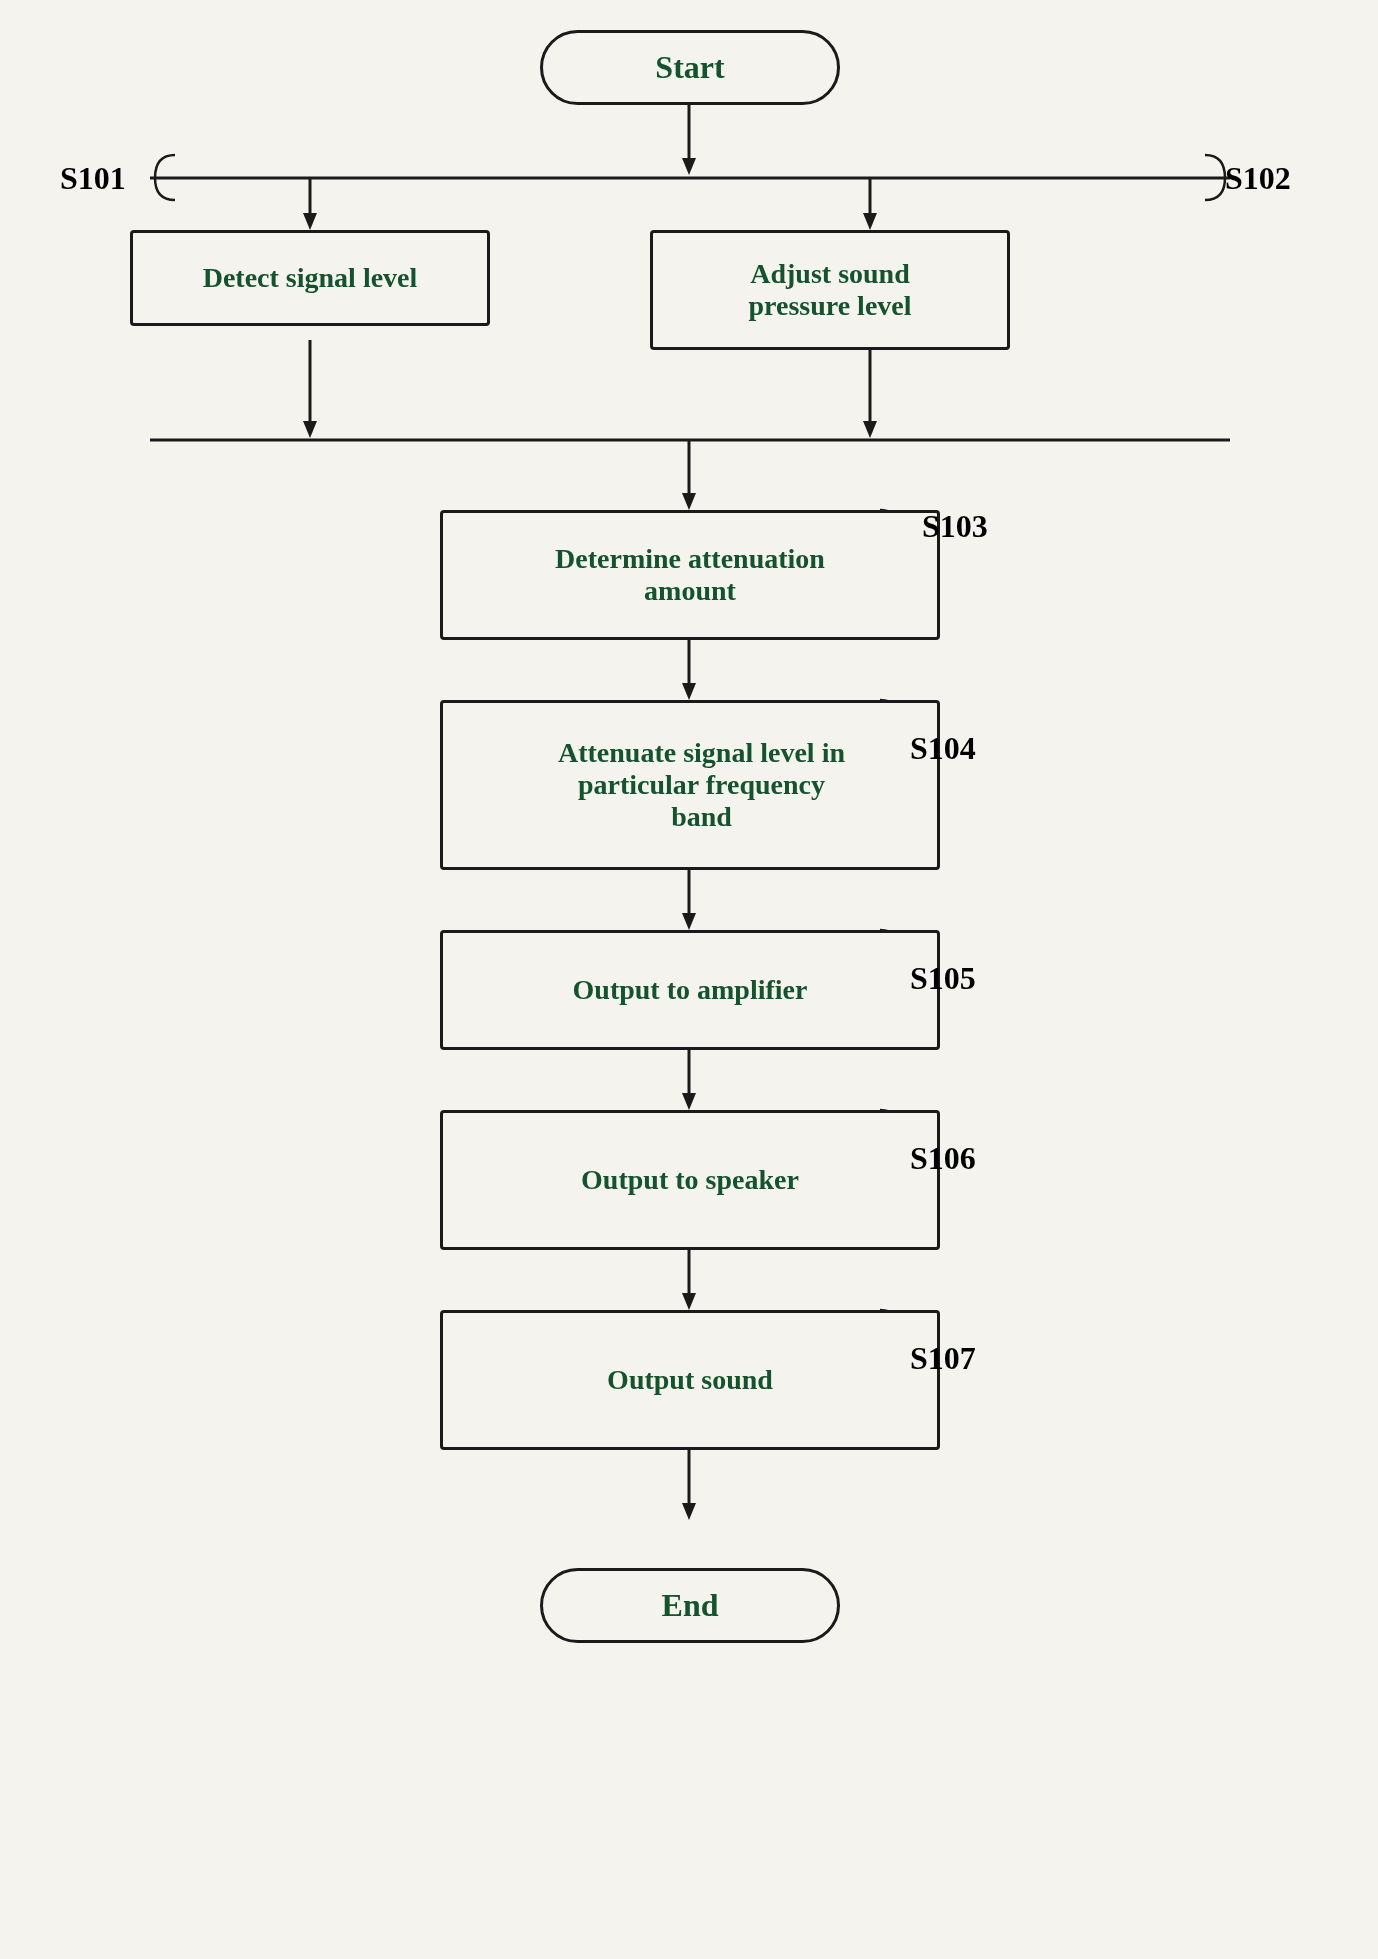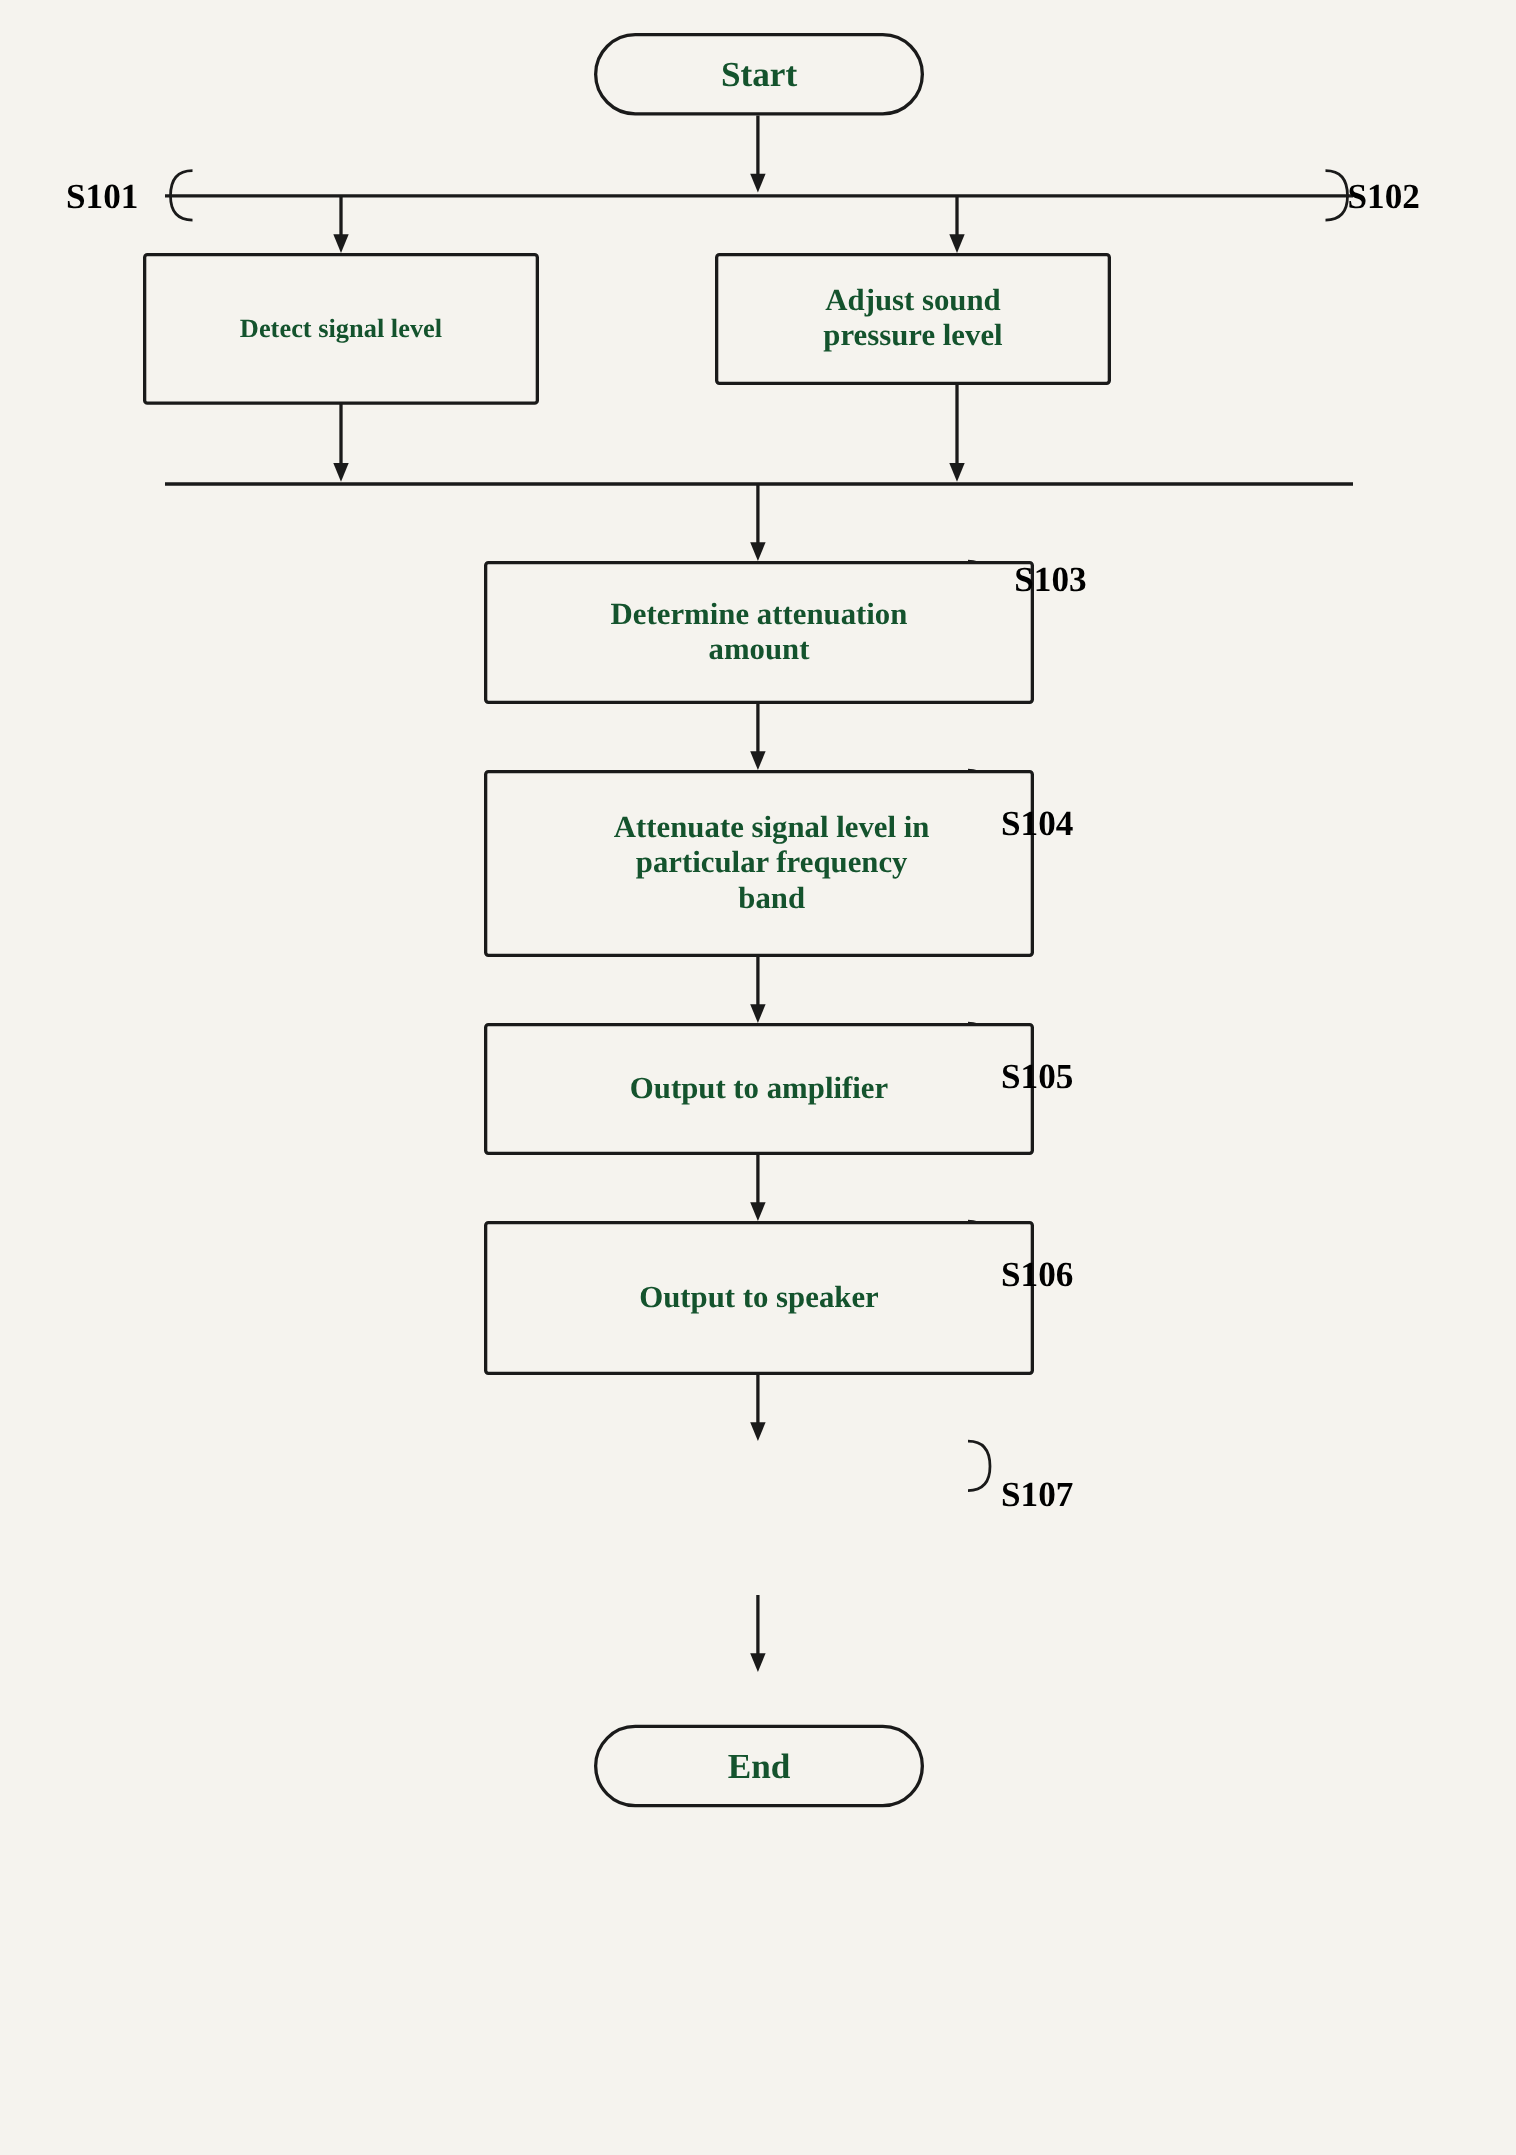--- a/index.html
+++ b/index.html
@@ -119,21 +119,21 @@
 
     <path d="M 880,1310 Q 900,1310 900,1333 Q 900,1355 880,1355" fill="none" stroke="#1a1a1a" stroke-width="2.5"></path>
   </svg>
 
   <div class="node node-rounded" style="left: 540px; top: 30px; width: 300px; height: 75px; font-size: 32px;">Start</div>
 
   <div class="step-label" style="left: 60px; top: 160px;">S101</div>
 
   <div class="step-label" style="left: 1225px; top: 160px;">S102</div>
 
-  <div class="node node-rect" style="left: 130px; top: 230px; width: 360px; height: 138px; font-size: 24px;">Detect signal level</div>
+  <div class="node node-rect" style="left: 130px; top: 230px; width: 360px; height: 96px; font-size: 28px;">Detect signal level</div>
 
   <div class="node node-rect" style="left: 650px; top: 230px; width: 360px; height: 120px; font-size: 28px; white-space: pre-line;">
     <span>Adjust sound
 pressure level</span>
   </div>
 
   <div class="node node-rect" style="left: 440px; top: 510px; width: 500px; height: 130px; font-size: 28px; white-space: pre-line;">
     <span>Determine attenuation
 amount</span>
   </div>
@@ -149,18 +149,19 @@
   <div class="step-label" style="left: 910px; top: 730px;">S104</div>
 
   <div class="node node-rect" style="left: 440px; top: 930px; width: 500px; height: 120px; font-size: 28px;">Output to amplifier</div>
 
   <div class="step-label" style="left: 910px; top: 960px;">S105</div>
 
   <div class="node node-rect" style="left: 440px; top: 1110px; width: 500px; height: 140px; font-size: 28px;">Output to speaker</div>
 
   <div class="step-label" style="left: 910px; top: 1140px;">S106</div>
 
+  <div class="node node-rect" style="left: 440px; top: 1310px; width: 500px; height: 140px; font-size: 28px;">Output sound</div>
 
   <div class="step-label" style="left: 910px; top: 1340px;">S107</div>
 
   <div class="node node-rounded" style="left: 540px; top: 1520px; width: 300px; height: 75px; font-size: 32px; margin-top: 48px;">End</div>
 
 </div>
 
 </body></html>

